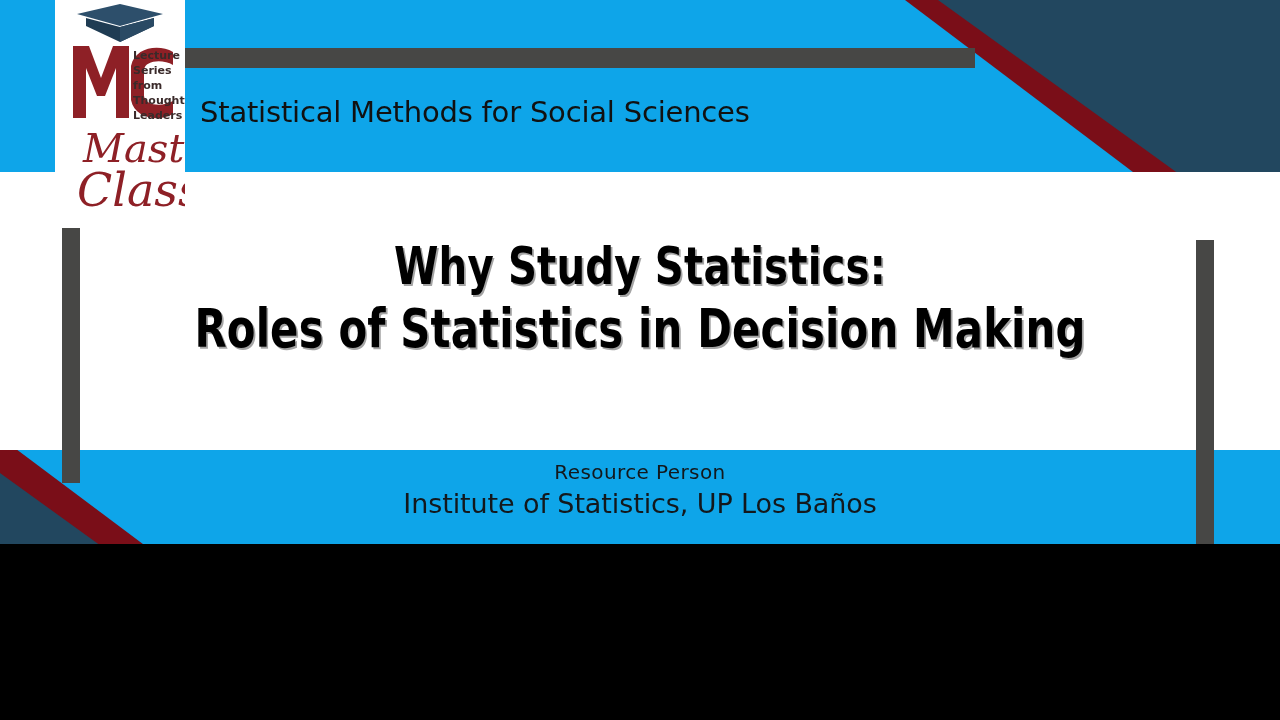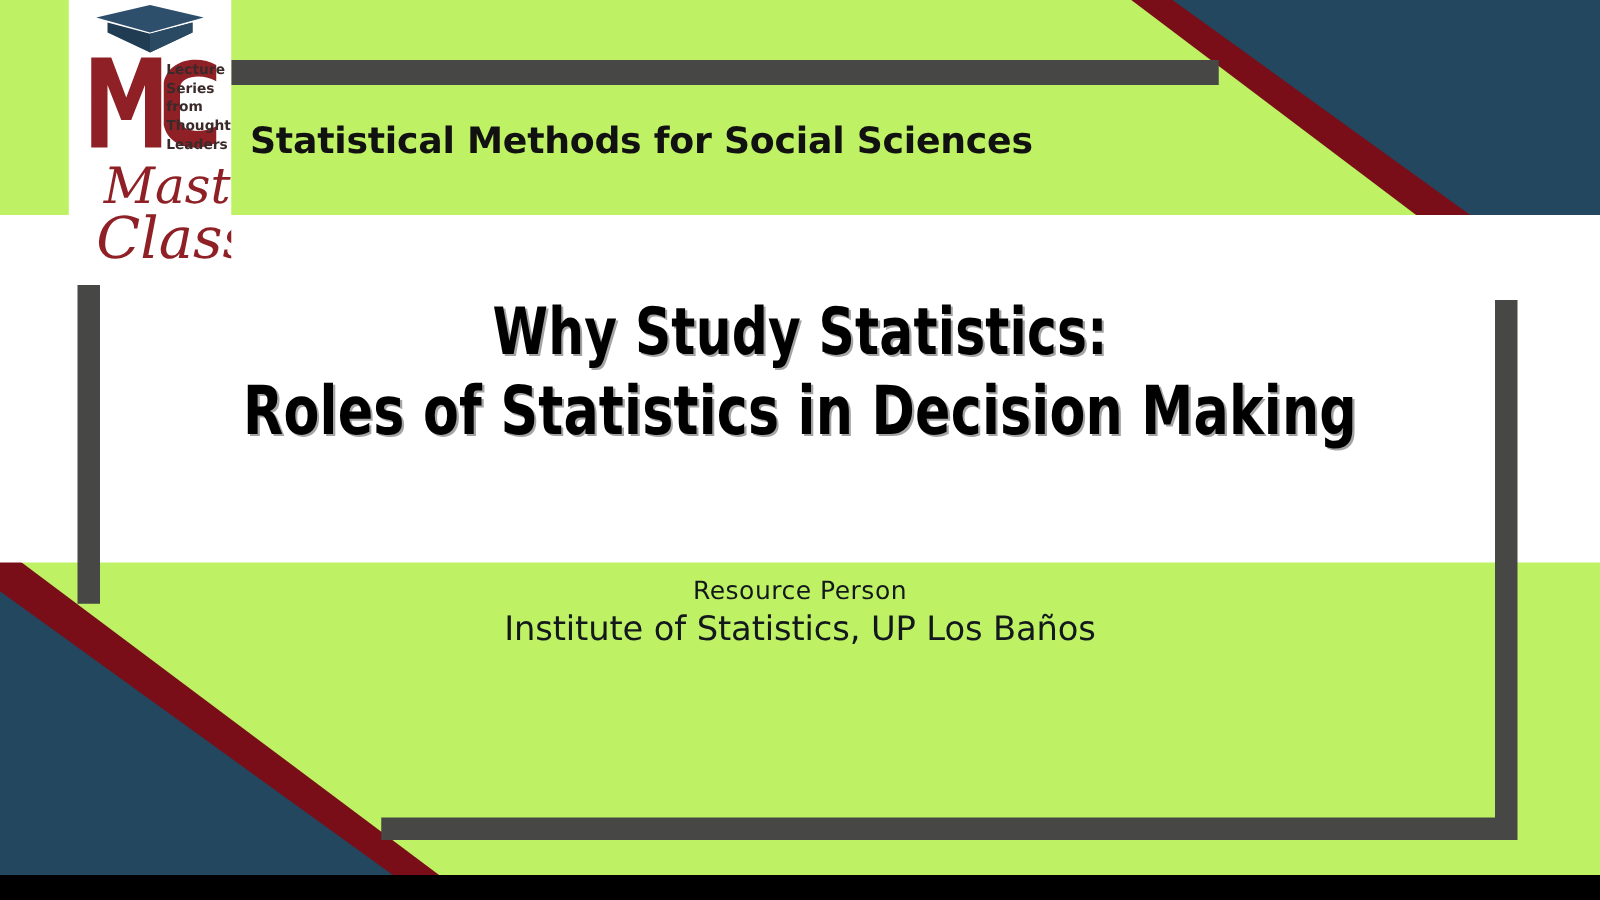--- a/index.html
+++ b/index.html
@@ -3,23 +3,23 @@
 <meta charset="utf-8">
 <style>
   html, body {
     margin: 0;
     padding: 0;
     background: #000;
   }
   #slide {
     position: relative;
     width: 1280px;
-    height: 700px;
+    height: 544px;
     overflow: hidden;
-    background: #bef264;
+    background: #0ea5e9;
     font-family: "DejaVu Sans", sans-serif;
   }
 
   
   .corner-svg {
     position: absolute;
     top: 0;
     left: 0;
     width: 1280px;
     height: 720px;
@@ -62,21 +62,21 @@
     width: 130px;
     height: 230px;
   }
 
   
   .header-title {
     position: absolute;
     left: 200px;
     top: 95px;
     font-size: 29px;
-    font-weight: 700;
+    font-weight: 400;
     color: #111111;
     letter-spacing: -0.2px;
     white-space: nowrap;
   }
 
   
   .main-title {
     position: absolute;
     left: 0;
     top: 236px;

